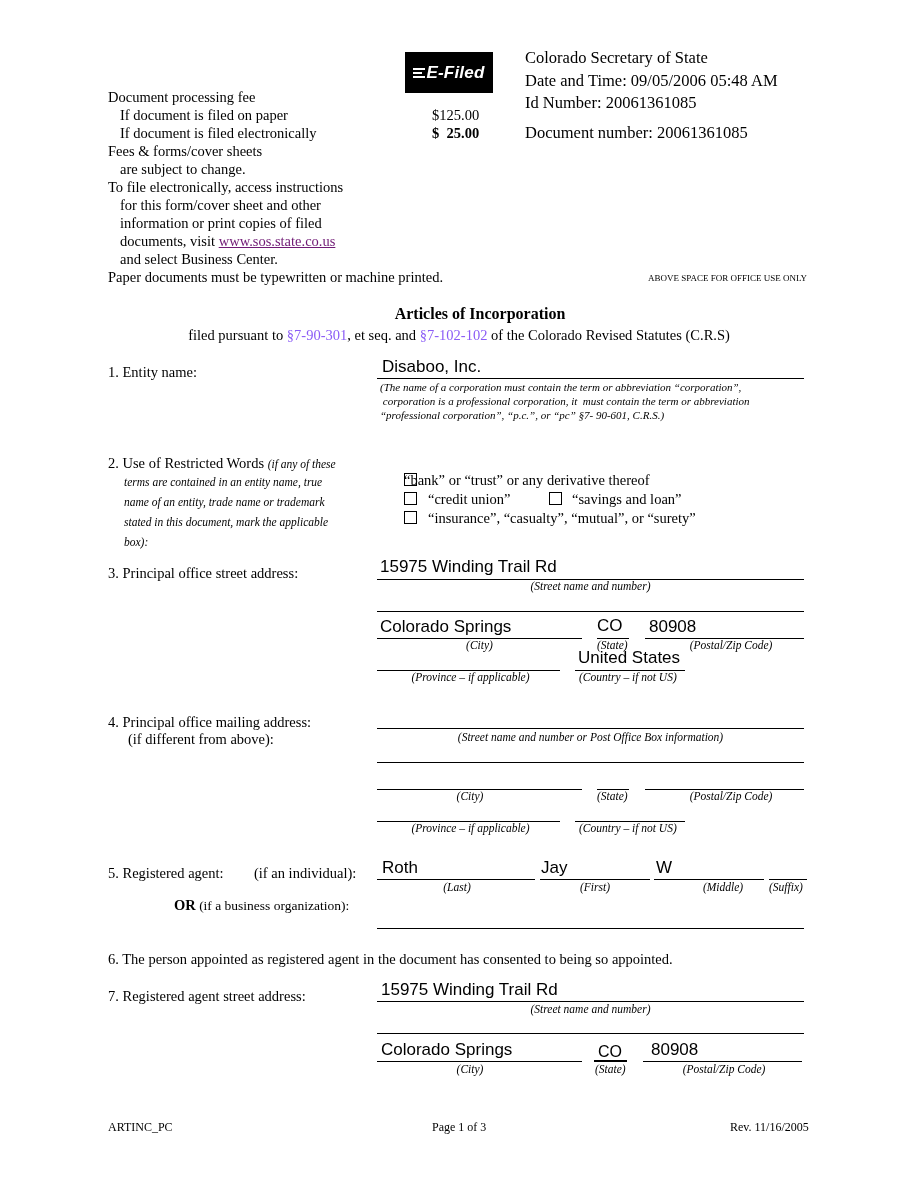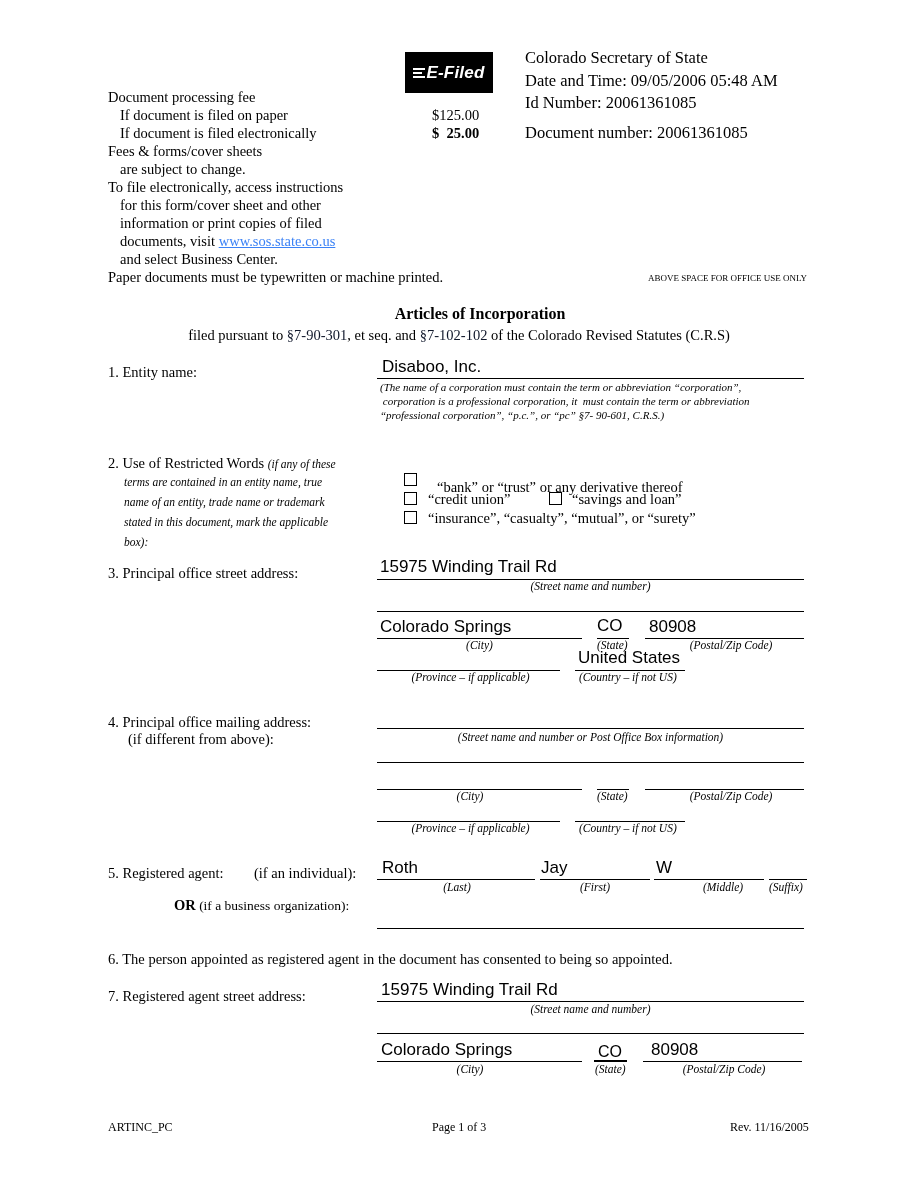--- a/index.html
+++ b/index.html
@@ -3,22 +3,22 @@
 <meta charset="utf-8">
 <style>
   html, body { margin:0; padding:0; background:#ffffff; }
   body { width:918px; height:1188px; position:relative; overflow:hidden; font-family:"Liberation Serif", serif; color:#000; }
   .abs { position:absolute; white-space:nowrap; }
   .serif14 { font-family:"Liberation Serif", serif; font-size:14.5px; line-height:18px; }
   .serif16 { font-family:"Liberation Serif", serif; font-size:16.5px; }
   .sans { font-family:"Liberation Sans", sans-serif; font-size:17px; }
   .cap { font-family:"Liberation Serif", serif; font-style:italic; font-size:11.5px; }
   .line { position:absolute; height:0; border-top:1px solid #000; }
-  .link { color:#3b82f6; text-decoration:underline; }
-  .blue { color:#0f172a; }
+  .link { color:#701a75; text-decoration:underline; }
+  .blue { color:#8b5cf6; }
   .efiled { position:absolute; left:405px; top:52px; width:88px; height:41px; background:#000; color:#fff;
             font-family:"Liberation Sans", sans-serif; font-weight:bold; font-style:italic; font-size:17px;
             display:flex; align-items:center; justify-content:center; letter-spacing:0.2px; }
   .efiled .bars { display:inline-block; width:12px; height:12px; margin-right:1px; position:relative; }
   .efiled .bars i { position:absolute; left:0; height:2px; background:#fff; }
   .cb { position:absolute; width:13px; height:13px; border:1.5px solid #000; box-sizing:border-box; background:#fff; }
   .italic { font-style:italic; }
   .foot { font-family:"Liberation Serif", serif; font-size:12px; }
 </style>
 </head>
@@ -67,21 +67,21 @@
 </div>
 
 <div class="abs" style="left:108px;top:455px;font-size:14.5px;"><span>2. Use of Restricted Words</span> <span class="italic" style="font-size:11.5px;">(if any of these</span></div>
 <div class="abs" style="left:124px;top:472px;font-style:italic;font-size:11.5px;line-height:20px;">
   <div>terms are contained in an entity name, true</div>
   <div>name of an entity, trade name or trademark</div>
   <div>stated in this document, mark the applicable</div>
   <div>box):</div>
 </div>
 <div class="cb" style="left:404px;top:473px;"></div>
-<div class="abs serif14" style="left:437px;top:471px;margin-top:7px;">“bank” or “trust” or any derivative thereof</div>
+<div class="abs serif14" style="left:404px;top:471px;">“bank” or “trust” or any derivative thereof</div>
 <div class="cb" style="left:404px;top:492px;"></div>
 <div class="abs serif14" style="left:428px;top:490px;">“credit union”</div>
 <div class="cb" style="left:549px;top:492px;"></div>
 <div class="abs serif14" style="left:572px;top:490px;">“savings and loan”</div>
 <div class="cb" style="left:404px;top:511px;"></div>
 <div class="abs serif14" style="left:428px;top:509px;">“insurance”, “casualty”, “mutual”, or “surety”</div>
 
 <div class="abs serif14" style="left:108px;top:564px;">3. Principal office street address:</div>
 <div class="abs sans" style="left:380px;top:557px;">15975 Winding Trail Rd</div>
 <div class="line" style="left:377px;top:579px;width:427px;"></div>

